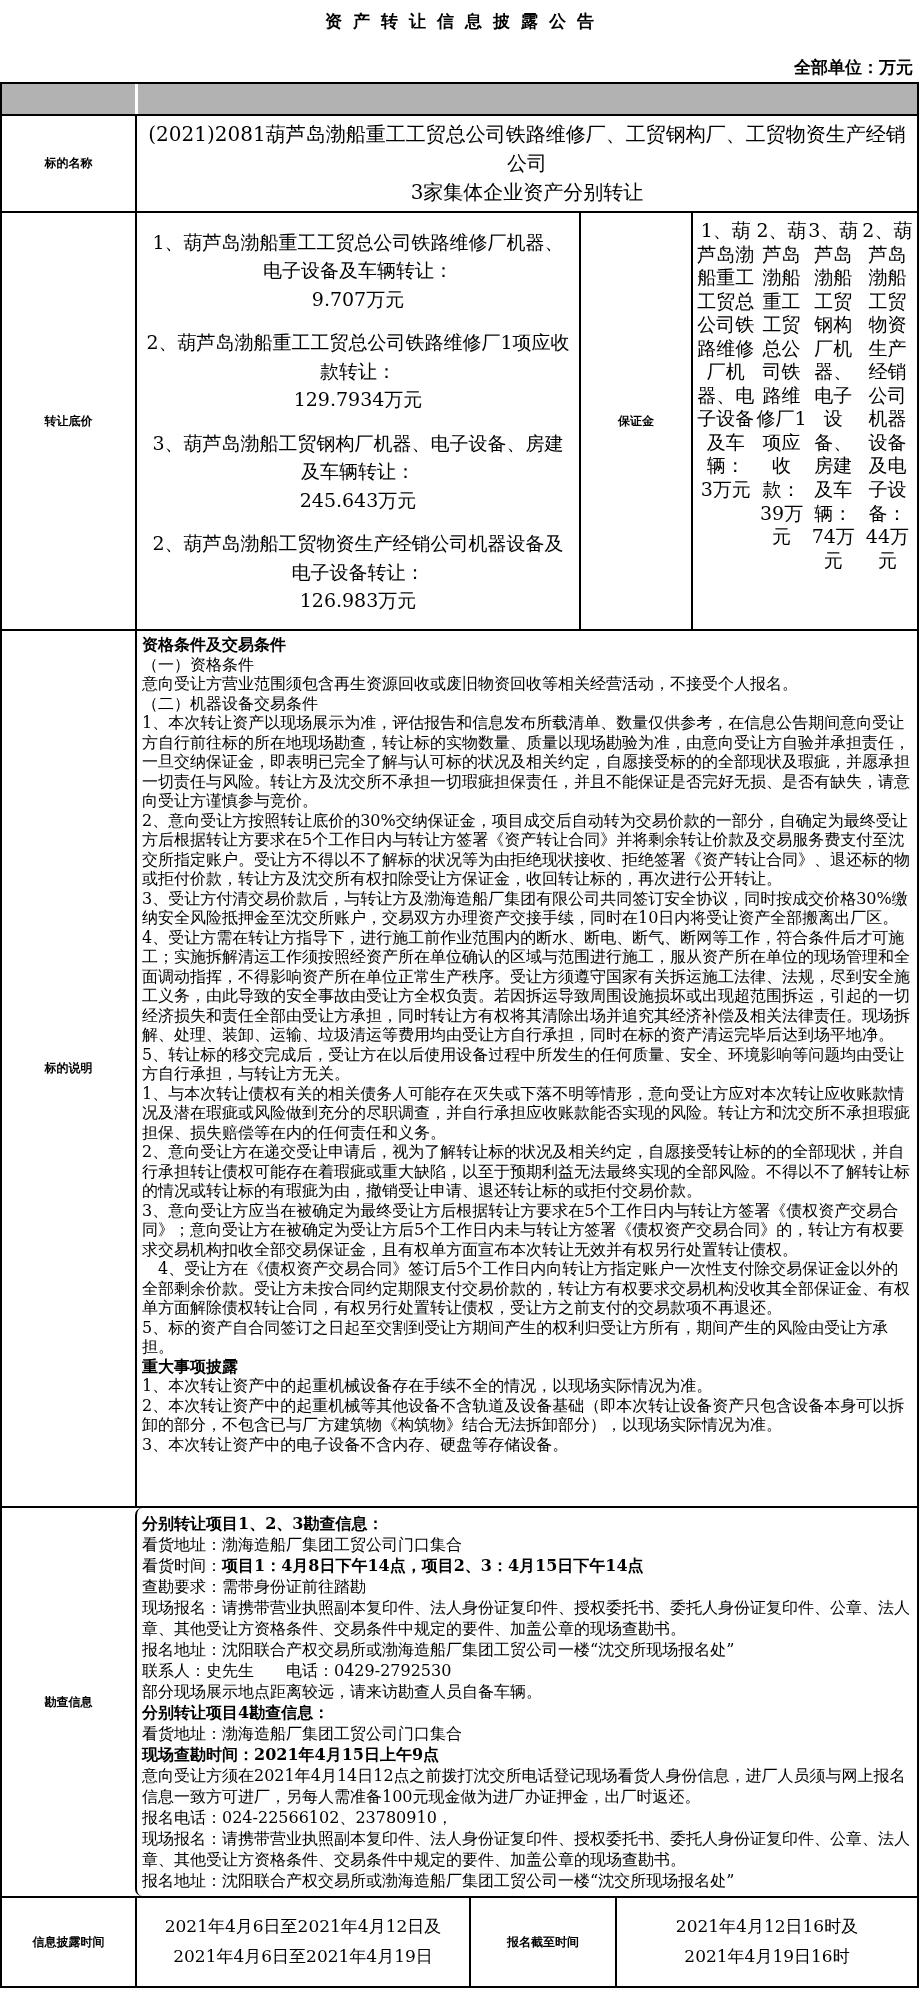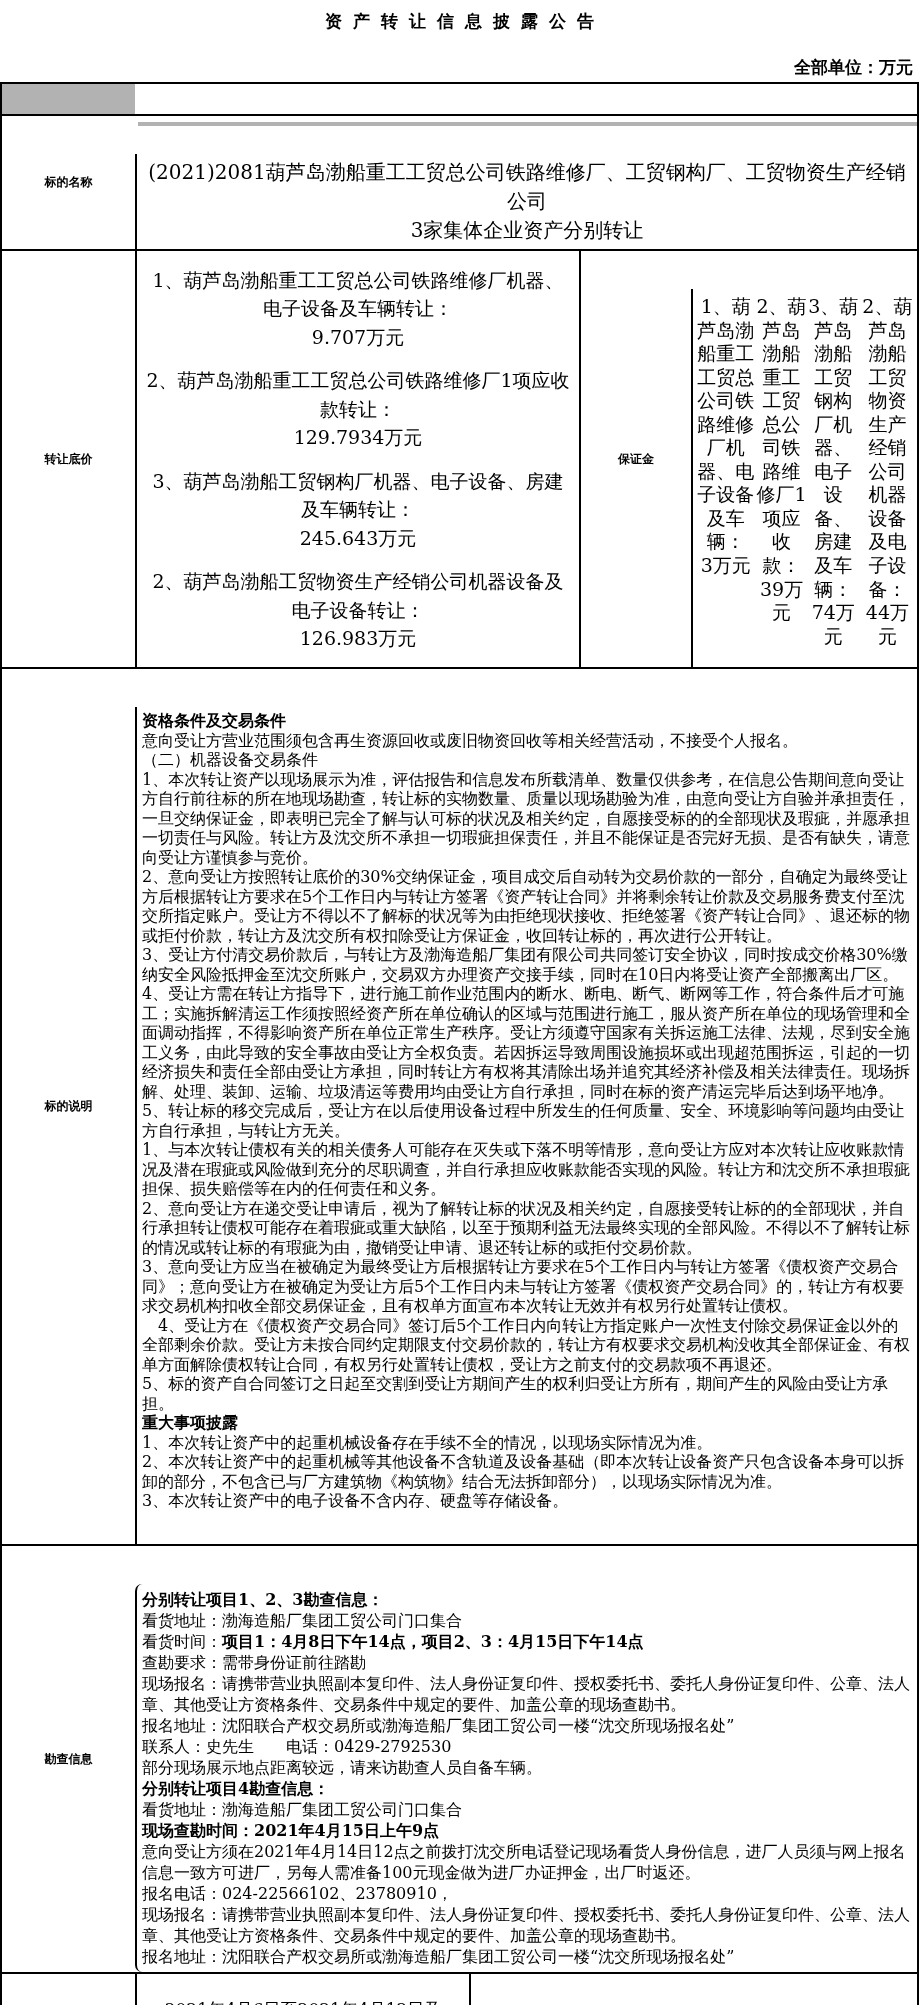--- a/index.html
+++ b/index.html
@@ -24,21 +24,21 @@
     padding: 23px 6px 3px 0;
   }
   .doc-table { border: 2px solid #000; }
   .row { display: flex; align-items: stretch; border-top: 2px solid #000; }
   .row:first-child { border-top: none; }
   .cell { border-left: 2px solid #000; padding: 2px 4px; }
   .cell:first-child { border-left: none; }
   .c1 { flex: 0 0 133px; }
   .c2 { flex: 0 0 444px; }
   .c3 { flex: 0 0 112px; }
-  .c-rest { flex: 1 1 auto; min-width: 0; margin-top: 38px; }
+  .c-rest { flex: 1 1 auto; min-width: 0; }
   .cd1 { flex: 0 0 334px; }
   .cd2 { flex: 0 0 146px; }
   .label-cell {
     display: flex; align-items: center; justify-content: center;
     font-weight: bold; font-size: 12px; text-align: center;
   }
   .header-row { height: 30px; }
   .header-row .cell { background: #b2b2b2; }
   .header-row .cell + .cell { border-left: 3px solid #ffffff; }
   .r-subject { min-height: 88px; }
@@ -128,20 +128,21 @@
           <div>2、葫芦岛渤船工贸物资生产经销公司机器设备及电子设备：</div>
           <div>44万元</div>
         </div>
       </div>
     </div>
 
     <div class="row r-desc">
       <div class="cell c1 label-cell">标的说明</div>
       <div class="cell c-rest desc-content">
         <div class="bold">资格条件及交易条件</div>
+        <div>（一）资格条件</div>
         <div>意向受让方营业范围须包含再生资源回收或废旧物资回收等相关经营活动，不接受个人报名。</div>
         <div>（二）机器设备交易条件</div>
         <div>1、本次转让资产以现场展示为准，评估报告和信息发布所载清单、数量仅供参考，在信息公告期间意向受让方自行前往标的所在地现场勘查，转让标的实物数量、质量以现场勘验为准，由意向受让方自验并承担责任，一旦交纳保证金，即表明已完全了解与认可标的状况及相关约定，自愿接受标的的全部现状及瑕疵，并愿承担一切责任与风险。转让方及沈交所不承担一切瑕疵担保责任，并且不能保证是否完好无损、是否有缺失，请意向受让方谨慎参与竞价。</div>
         <div>2、意向受让方按照转让底价的30%交纳保证金，项目成交后自动转为交易价款的一部分，自确定为最终受让方后根据转让方要求在5个工作日内与转让方签署《资产转让合同》并将剩余转让价款及交易服务费支付至沈交所指定账户。受让方不得以不了解标的状况等为由拒绝现状接收、拒绝签署《资产转让合同》、退还标的物或拒付价款，转让方及沈交所有权扣除受让方保证金，收回转让标的，再次进行公开转让。</div>
         <div>3、受让方付清交易价款后，与转让方及渤海造船厂集团有限公司共同签订安全协议，同时按成交价格30%缴纳安全风险抵押金至沈交所账户，交易双方办理资产交接手续，同时在10日内将受让资产全部搬离出厂区。</div>
         <div>4、受让方需在转让方指导下，进行施工前作业范围内的断水、断电、断气、断网等工作，符合条件后才可施工；实施拆解清运工作须按照经资产所在单位确认的区域与范围进行施工，服从资产所在单位的现场管理和全面调动指挥，不得影响资产所在单位正常生产秩序。受让方须遵守国家有关拆运施工法律、法规，尽到安全施工义务，由此导致的安全事故由受让方全权负责。若因拆运导致周围设施损坏或出现超范围拆运，引起的一切经济损失和责任全部由受让方承担，同时转让方有权将其清除出场并追究其经济补偿及相关法律责任。现场拆解、处理、装卸、运输、垃圾清运等费用均由受让方自行承担，同时在标的资产清运完毕后达到场平地净。</div>
         <div>5、转让标的移交完成后，受让方在以后使用设备过程中所发生的任何质量、安全、环境影响等问题均由受让方自行承担，与转让方无关。</div>
         <div>1、与本次转让债权有关的相关债务人可能存在灭失或下落不明等情形，意向受让方应对本次转让应收账款情况及潜在瑕疵或风险做到充分的尽职调查，并自行承担应收账款能否实现的风险。转让方和沈交所不承担瑕疵担保、损失赔偿等在内的任何责任和义务。</div>
         <div>2、意向受让方在递交受让申请后，视为了解转让标的状况及相关约定，自愿接受转让标的的全部现状，并自行承担转让债权可能存在着瑕疵或重大缺陷，以至于预期利益无法最终实现的全部风险。不得以不了解转让标的情况或转让标的有瑕疵为由，撤销受让申请、退还转让标的或拒付交易价款。</div>
         <div>3、意向受让方应当在被确定为最终受让方后根据转让方要求在5个工作日内与转让方签署《债权资产交易合同》；意向受让方在被确定为受让方后5个工作日内未与转让方签署《债权资产交易合同》的，转让方有权要求交易机构扣收全部交易保证金，且有权单方面宣布本次转让无效并有权另行处置转让债权。</div>

